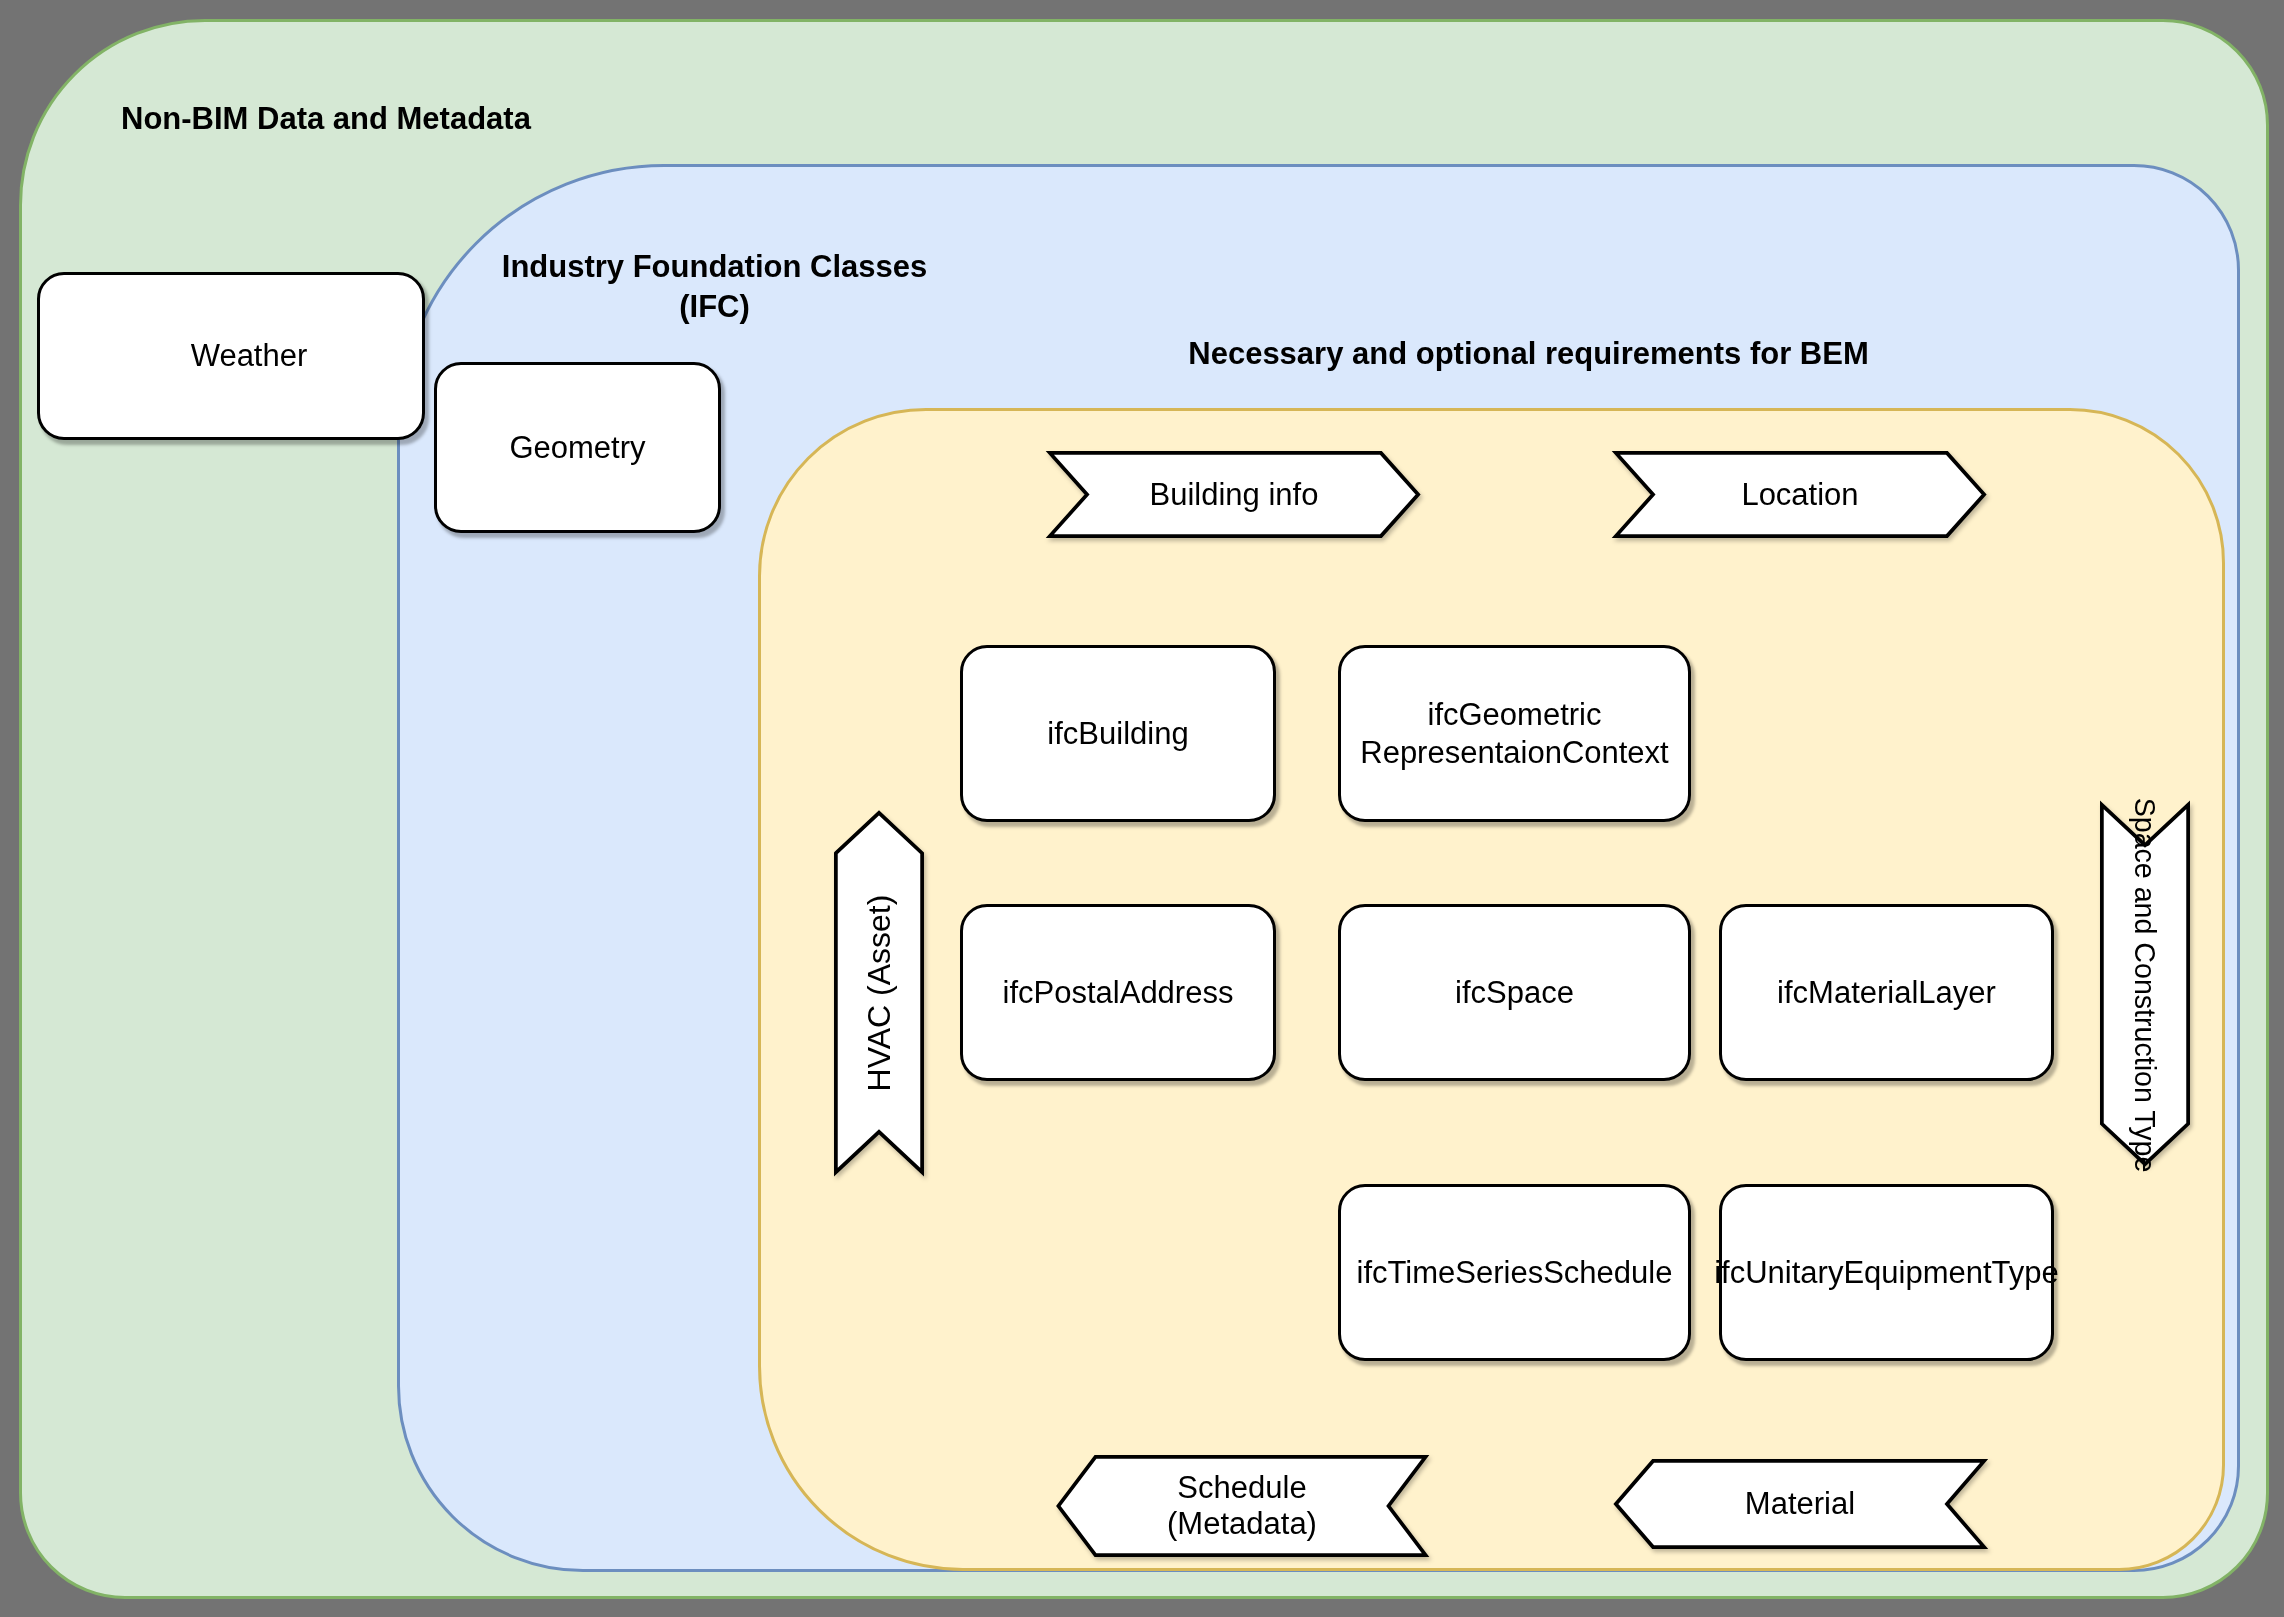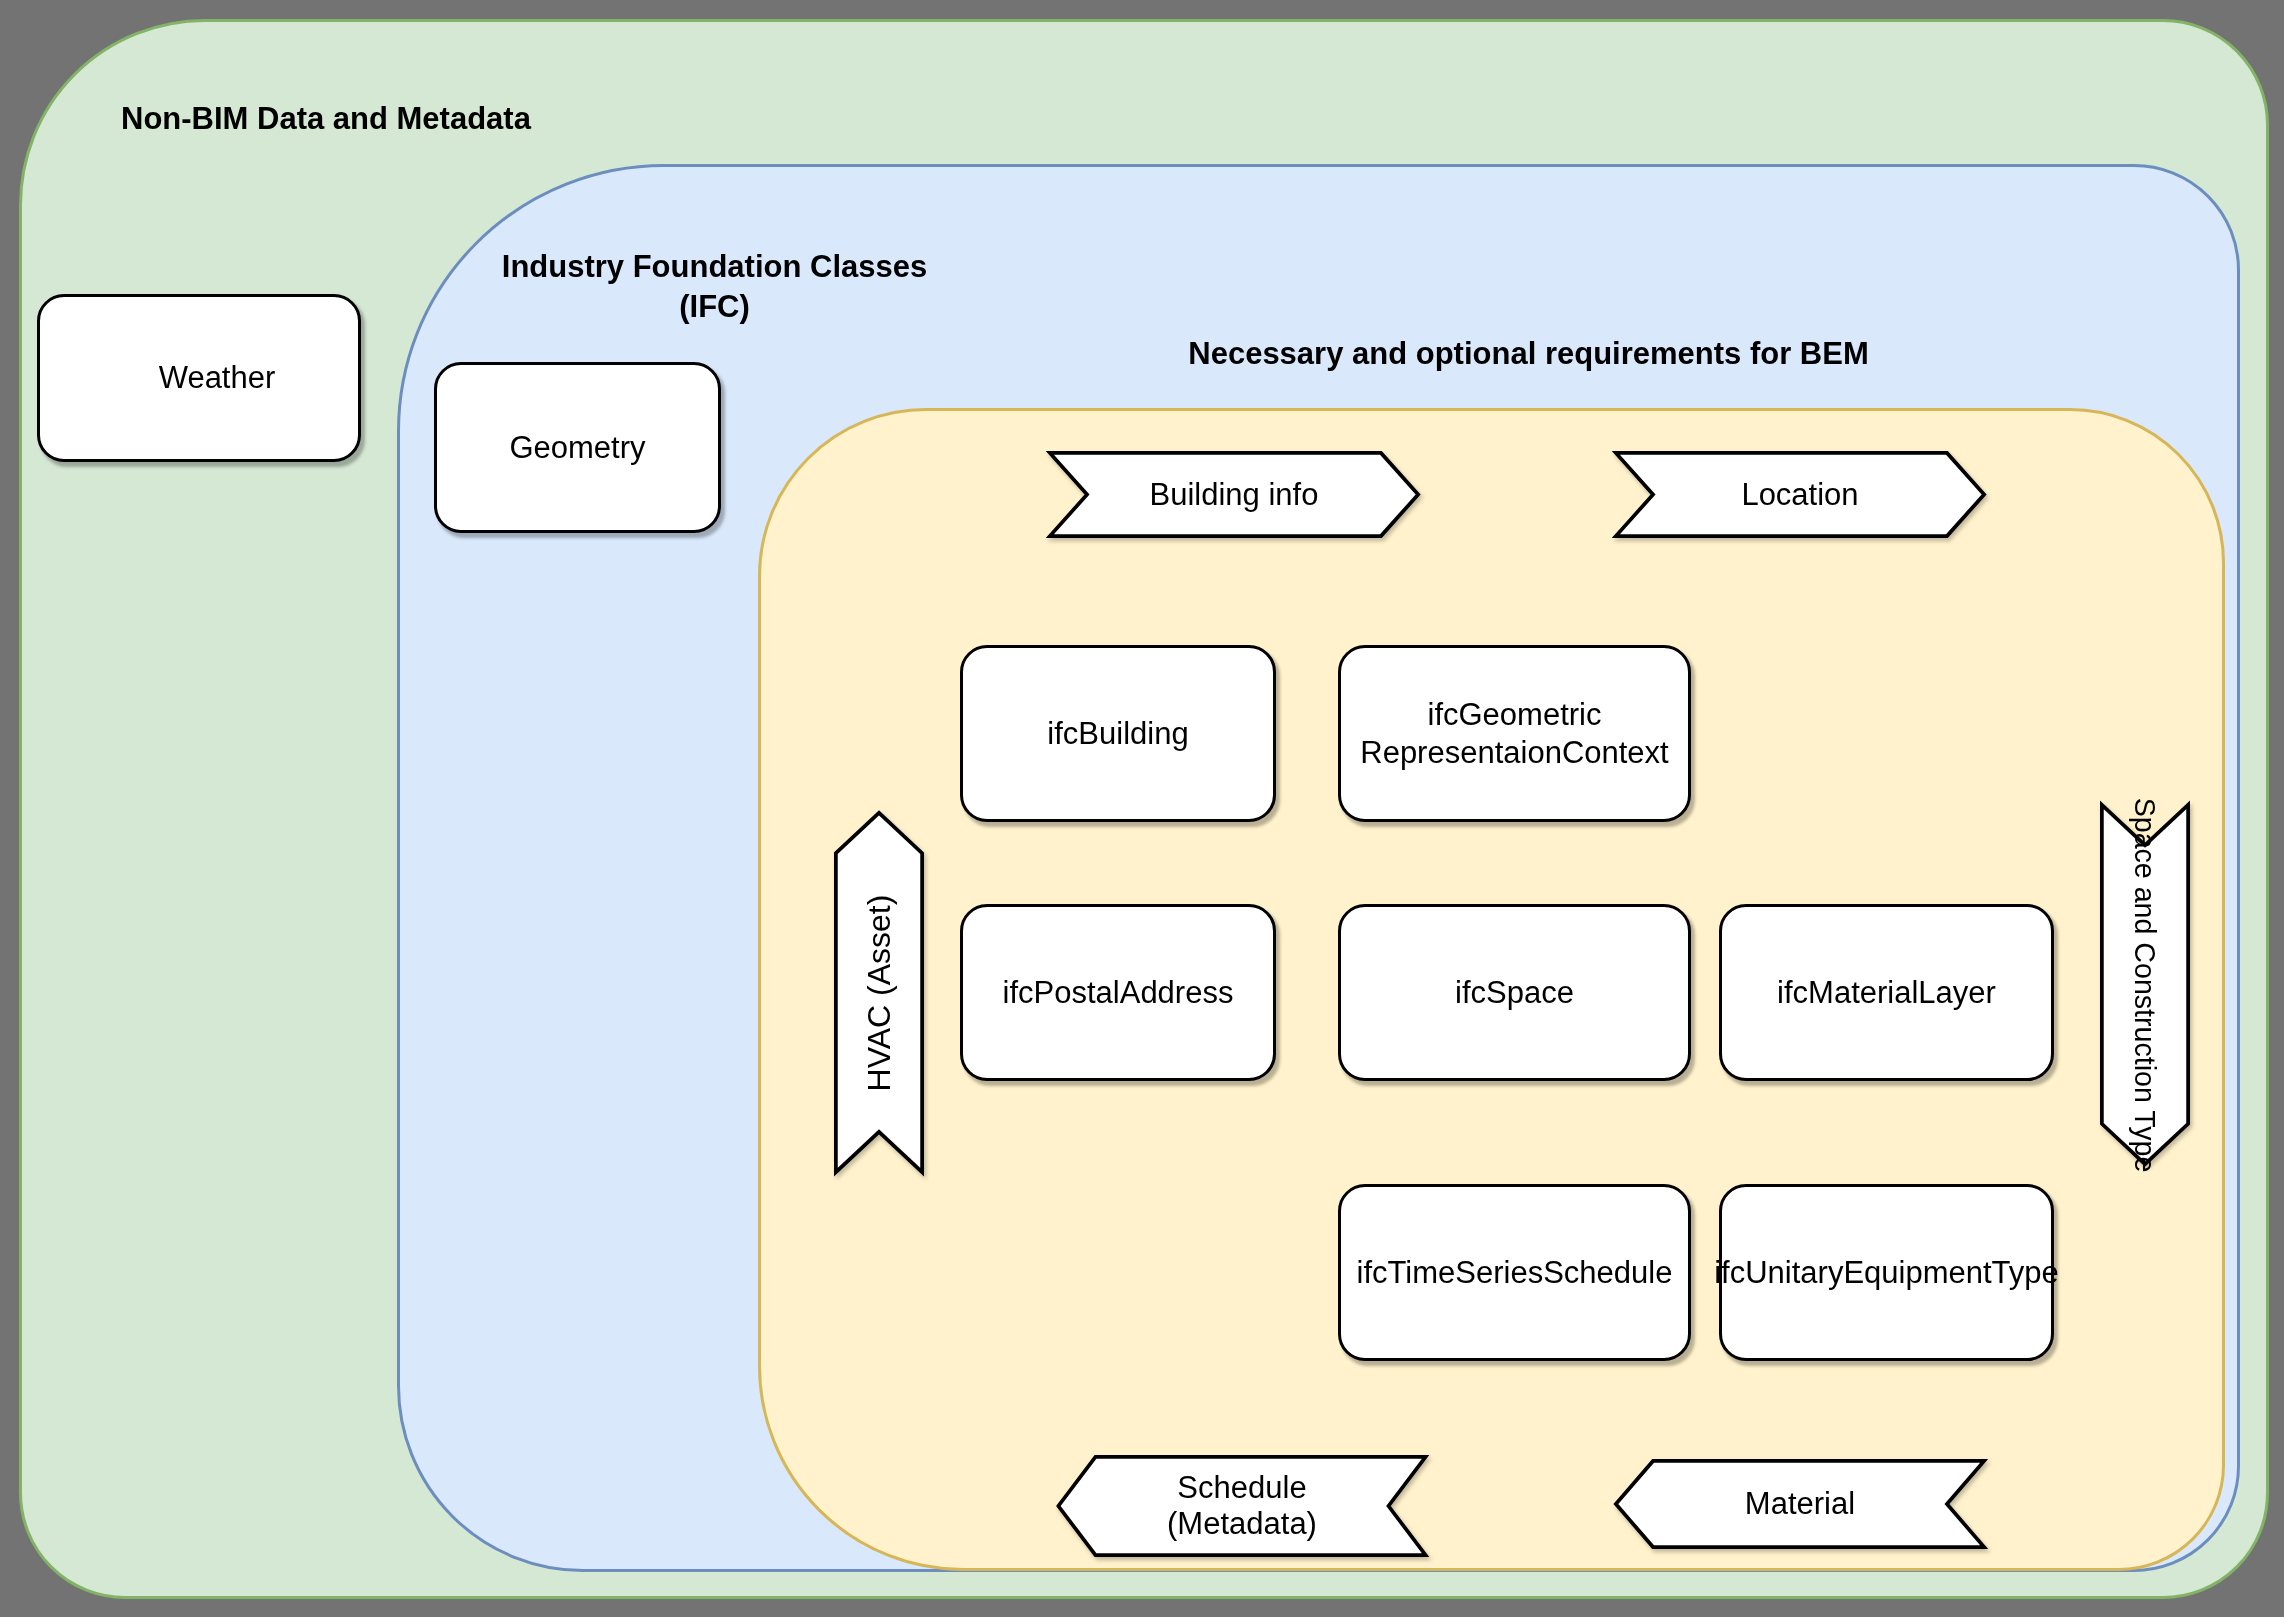--- a/index.html
+++ b/index.html
@@ -49,21 +49,21 @@
     filter:drop-shadow(2.5px 3.1px 1.9px rgba(0,0,0,0.25));}
   .banner .overlay{
     position:absolute;left:0;top:0;width:100%;height:100%;
     display:flex;align-items:center;justify-content:center;
     font-size:31px;line-height:36px;text-align:center;white-space:pre-line;
   }
   .banner .rot-ccw{transform:rotate(-90deg);white-space:nowrap;font-size:32px;}
   .banner .rot-cw{transform:rotate(90deg);white-space:nowrap;font-size:28.6px;}
 
   
-  .n-weather{left:37px;top:294px;width:324px;height:168px;padding-left:36px;}
+  .n-weather{left:37px;top:272px;width:388px;height:168px;padding-left:36px;}
   .n-geometry{left:434px;top:362px;width:287px;height:171px;}
   .r1{top:645px;height:177px;}
   .r2{top:904px;height:177px;}
   .r3{top:1184px;height:177px;}
   .c1{left:960px;width:316px;}
   .c2{left:1338px;width:353px;}
   .c3{left:1719px;width:335px;}
 
   .b-building{left:1048px;top:451px;width:372px;height:87px;}
   .b-location{left:1614px;top:451px;width:372px;height:87px;}

